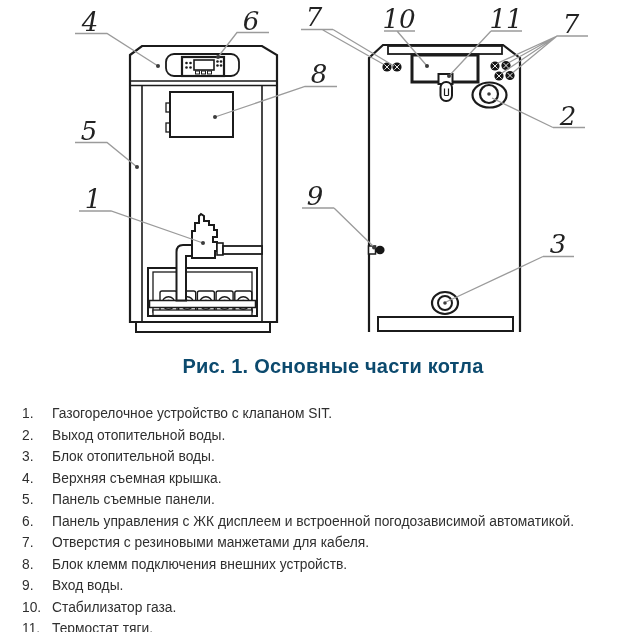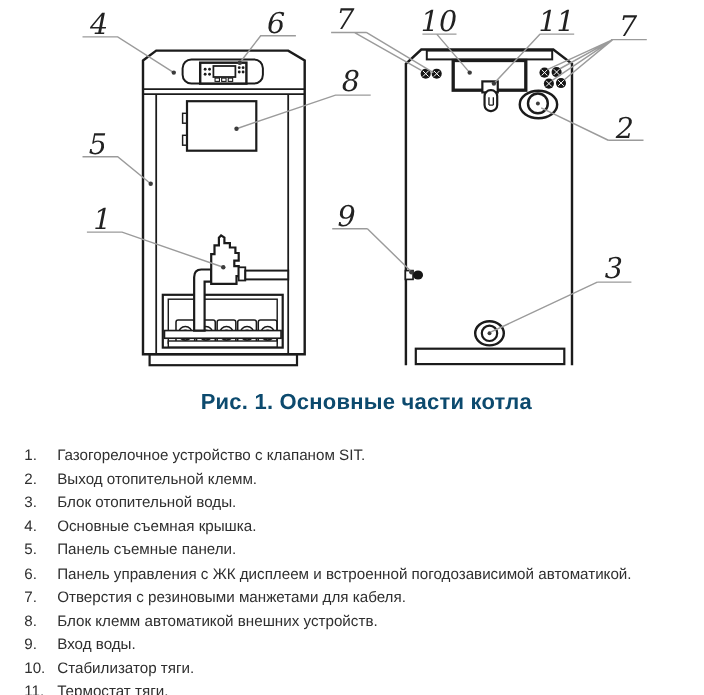--- a/index.html
+++ b/index.html
@@ -205,53 +205,53 @@
     <figcaption class="fig-caption">Рис. 1. Основные части котла</figcaption>
   </figure>
 
   <div class="parts">
     <div class="part-row">
         <span class="part-num">1.</span>
         <span class="part-text">Газогорелочное устройство с клапаном SIT.</span>
       </div>
     <div class="part-row">
         <span class="part-num">2.</span>
-        <span class="part-text">Выход отопительной клемм.</span>
+        <span class="part-text">Выход отопительной воды.</span>
       </div>
     <div class="part-row">
         <span class="part-num">3.</span>
         <span class="part-text">Блок отопительной воды.</span>
       </div>
     <div class="part-row">
         <span class="part-num">4.</span>
-        <span class="part-text">Основные съемная крышка.</span>
+        <span class="part-text">Верхняя съемная крышка.</span>
       </div>
     <div class="part-row">
         <span class="part-num">5.</span>
         <span class="part-text">Панель съемные панели.</span>
       </div>
     <div class="part-row">
         <span class="part-num">6.</span>
         <span class="part-text">Панель управления с ЖК дисплеем и встроенной погодозависимой автоматикой.</span>
       </div>
     <div class="part-row">
         <span class="part-num">7.</span>
         <span class="part-text">Отверстия с резиновыми манжетами для кабеля.</span>
       </div>
     <div class="part-row">
         <span class="part-num">8.</span>
-        <span class="part-text">Блок клемм автоматикой внешних устройств.</span>
+        <span class="part-text">Блок клемм подключения внешних устройств.</span>
       </div>
     <div class="part-row">
         <span class="part-num">9.</span>
         <span class="part-text">Вход воды.</span>
       </div>
     <div class="part-row">
         <span class="part-num">10.</span>
-        <span class="part-text">Стабилизатор тяги.</span>
+        <span class="part-text">Стабилизатор газа.</span>
       </div>
     <div class="part-row">
         <span class="part-num">11.</span>
         <span class="part-text">Термостат тяги.</span>
       </div>
   </div>
 
 </div>
 
 </body></html>

